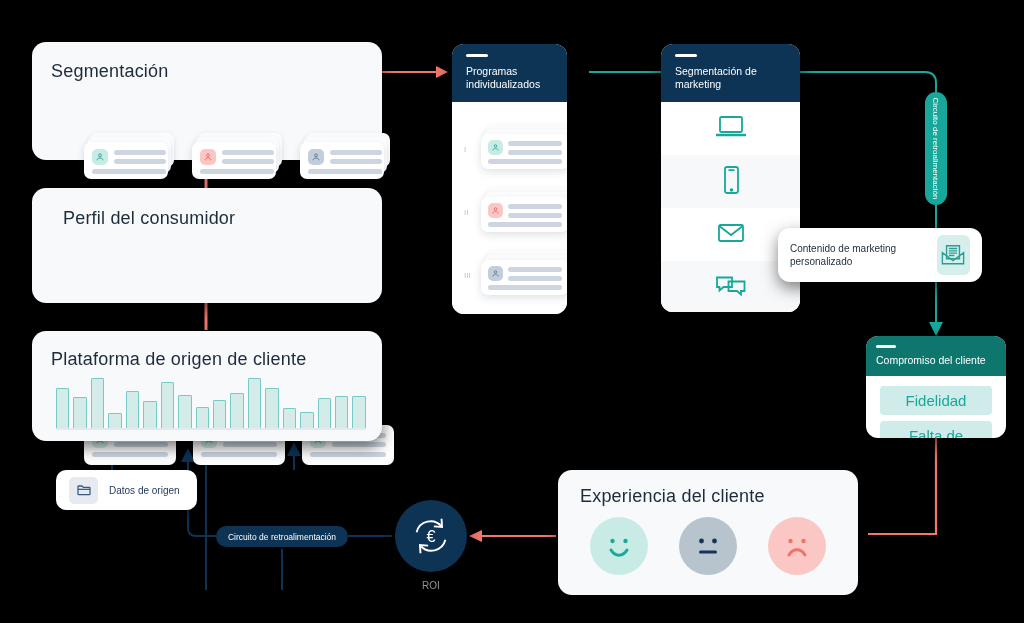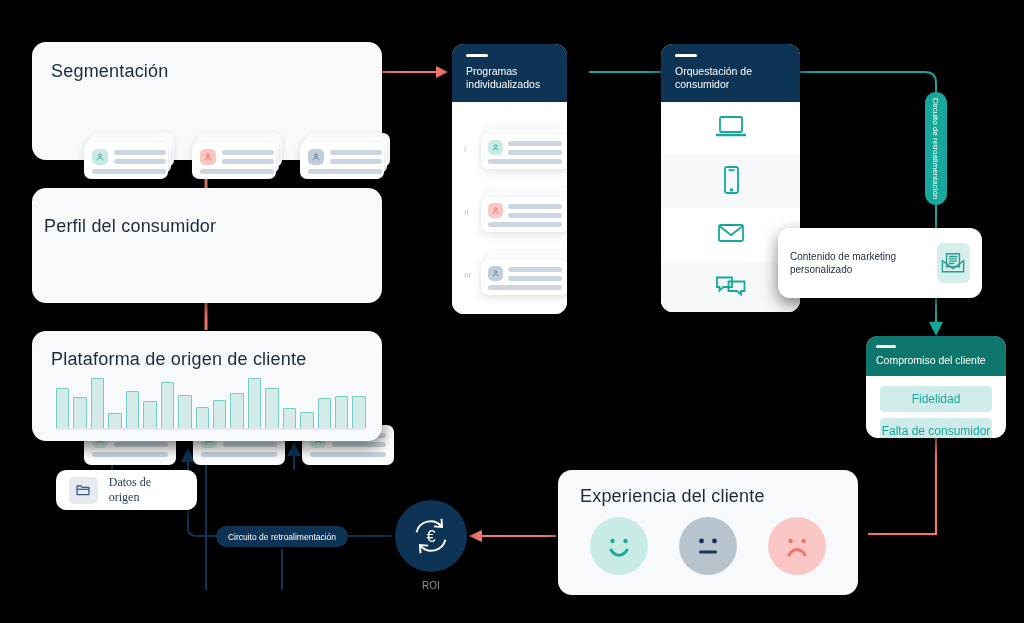--- a/index.html
+++ b/index.html
@@ -52,21 +52,21 @@
 
   .ch-row{height:53px;display:flex;align-items:center;justify-content:center;}
   .ch-row.alt{background:#f6f8f9;}
 
   
   .tpanel{position:absolute;border-radius:12px;overflow:hidden;
     box-shadow:0 8px 18px rgba(0,0,0,.6);background:#fff;}
   .tpanel-head{background:#0f766e;padding:9px 12px 10px 10px;}
   .tpanel-head .dash{width:20px;height:3px;background:#fff;border-radius:2px;margin-bottom:6px;}
   .tpanel-head .t{color:#fff;font-size:10.5px;}
-  .chip{background:#cfeceb;border-radius:4px;color:#17a89b;font-size:12px;
+  .chip{background:#cfeceb;border-radius:4px;color:#17a89b;font-size:15px;
         text-align:center;padding:6px 0;margin:0 14px 6px 14px;}
 
   
   .badge{
     position:absolute;background:#0d3355;color:#fff;border-radius:11px;
     font-size:8.5px;display:flex;align-items:center;justify-content:center;
   }
   .vbadge{
     position:absolute;background:#17a89b;color:#fff;border-radius:11px;
     font-size:8px;display:flex;align-items:center;justify-content:center;
@@ -88,21 +88,21 @@
   .bar{flex:1;background:#d3ecea;border:1.4px solid #76cbc6;border-radius:1px;}
   .baseline{position:absolute;height:1.5px;background:#e2eaef;border-radius:1px;}
 
   
   .icard{
     position:absolute;background:#fff;border-radius:10px;
     box-shadow:0 5px 13px rgba(0,0,0,.5);display:flex;align-items:center;padding:0 13px;
   }
   .icard .ibx{width:29px;height:27px;background:#e7ebf1;border-radius:5px;
     display:flex;align-items:center;justify-content:center;margin-right:11px;}
-  .icard .lbl{color:#1d3553;font-size:12px;font-family:Liberation Serif, serif;}
+  .icard .lbl{color:#1d3553;font-size:10px;}
 
   
   .roi{
     position:absolute;width:72px;height:72px;border-radius:50%;background:#0d3355;
     box-shadow:0 8px 16px rgba(0,0,0,.6);display:flex;align-items:center;justify-content:center;
   }
   .roi-lbl{position:absolute;color:#8c939b;font-size:10px;text-align:center;width:72px;}
 
   
   .face{position:absolute;width:58px;height:58px;border-radius:50%;
@@ -197,21 +197,21 @@
           </svg>
         </div>
         <div class="ln" style="left:30px;top:8px;width:52px;"></div>
         <div class="ln" style="left:30px;top:17px;width:52px;"></div>
         <div class="ln" style="left:8px;top:27px;width:74px;"></div>
       </div>
     </div>
   </div>
 
   <div class="card" style="left:32px;top:188px;width:350px;height:115px;">
-    <div class="card-title" style="left:12px;top:20px;margin-top:8px;">Perfil del consumidor</div>
+    <div class="card-title" style="left:31px;top:20px;">Perfil del consumidor</div>
 
     <div class="stack" style="left:52px;top:237px;width:92px;height:40px;position:absolute;">
       <div style="position:absolute;inset:0;background:#fff;border-radius:7px;box-shadow:0 3px 9px rgba(20,40,70,.13);">
         <div class="avatar" style="left:8px;top:7px;width:16px;height:16px;background:#cfeceb;">
           <svg width="10" height="10" viewBox="0 0 24 24" fill="none" stroke="#35a79a" stroke-width="2.2">
             <circle cx="12" cy="8" r="3.4"></circle>
               <path d="M5 20c0-3.6 3.1-5.6 7-5.6s7 2 7 5.6"></path>
           </svg>
         </div>
         <div class="ln" style="left:30px;top:8px;width:54px;"></div>
@@ -356,21 +356,21 @@
           <div class="ln" style="left:27px;top:16px;width:54px;"></div>
           <div class="ln" style="left:7px;top:25px;width:74px;"></div>
         </div>
       </div>
     </div>
   </div>
 
   <div class="panel" style="left:661px;top:44px;width:139px;height:268px;">
     <div class="panel-head">
       <div class="dash"></div>
-      <div class="t">Orquestación de consumidor</div>
+      <div class="t">Segmentación de marketing</div>
     </div>
     <div class="panel-body">
       <div class="ch-row">
         <span>
           <svg width="34" height="30" viewBox="0 0 34 30" fill="none" stroke="#17a89b" stroke-width="1.8">
             <rect x="6" y="5" width="22" height="15" rx="1.6"></rect>
             <path d="M2 23h30" stroke-width="2.4"></path>
           </svg>
         </span>
       </div>
@@ -399,21 +399,21 @@
           </svg>
         </span>
       </div>
     </div>
   </div>
 
   <div class="vbadge" style="left:925px;top:92px;width:22px;height:113px;">
     <span>Circuito de retroalimentación</span>
   </div>
 
-  <div class="tip" style="left:778px;top:228px;width:180px;height:70px;">
+  <div class="tip" style="left:778px;top:228px;width:180px;height:54px;">
     <div class="txt">Contenido de marketing personalizado</div>
     <div class="ibox">
       <svg width="26" height="24" viewBox="0 0 28 26" fill="none" stroke="#2a9e94" stroke-width="1.5">
         <path d="M7 3h14v14H7z"></path>
         <path d="M9.5 6h9M9.5 8.5h9M9.5 11h9M9.5 13.5h6"></path>
         <path d="M2.5 10.5v12h23v-12L14 19z"></path>
       </svg>
     </div>
   </div>
 

